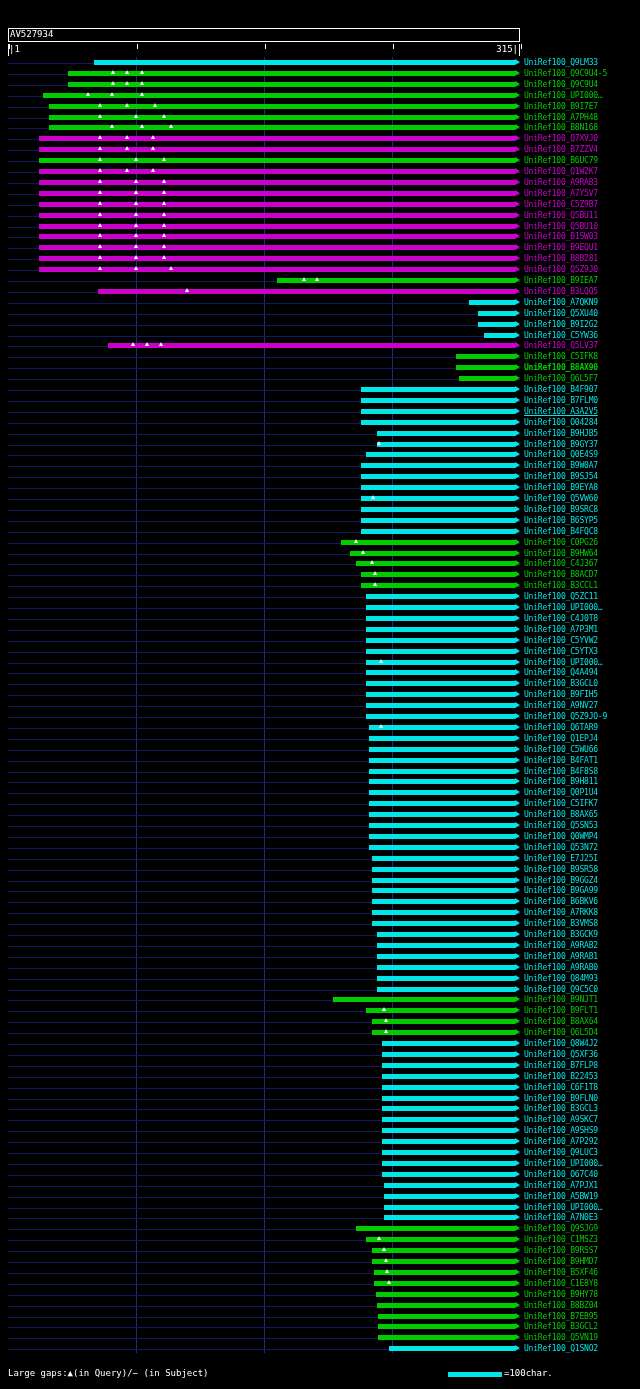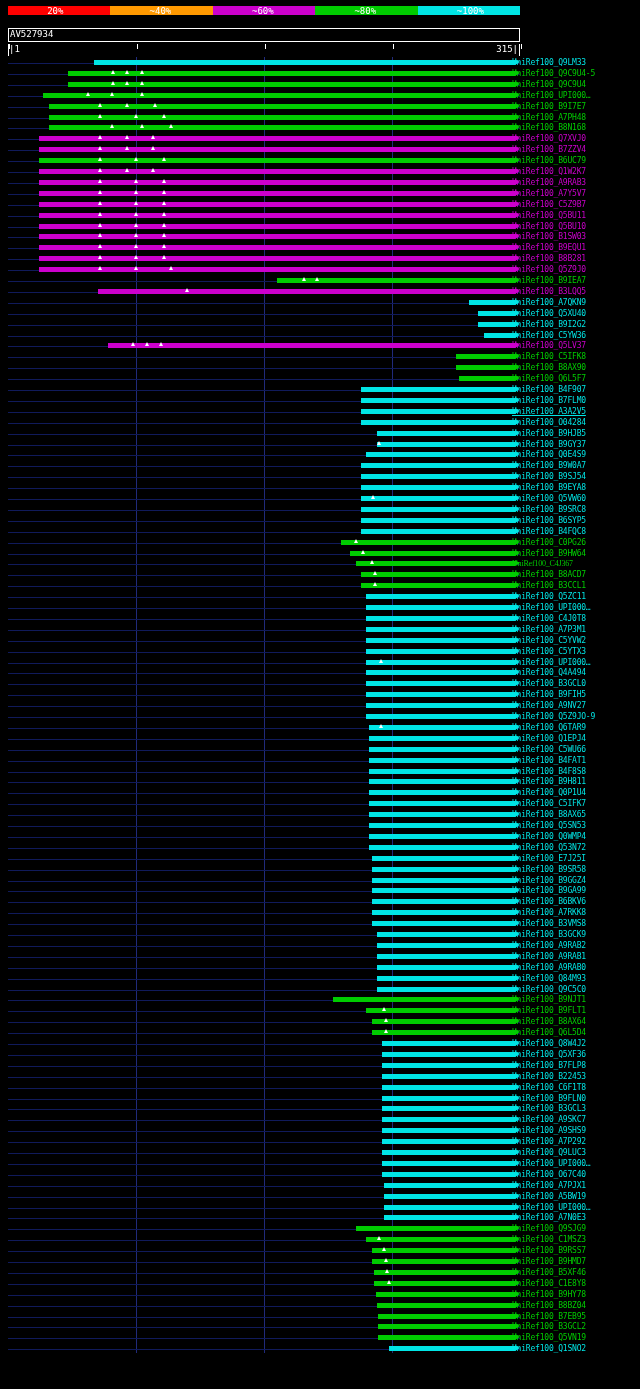--- a/index.html
+++ b/index.html
@@ -23,46 +23,34 @@
   #plot{position:absolute;left:8px;top:57px;width:512px;height:1296px;}
   .vgrid{position:absolute;top:0;bottom:0;width:1px;background:#202a7a;}
   .row{position:absolute;left:0;width:512px;height:9px;}
   .rowline{position:absolute;left:0;top:4px;width:512px;height:1px;background:#101a5a;}
   .bar{position:absolute;top:1px;height:5px;}
   .arrow{position:absolute;top:0px;width:0;height:0;border-top:3.5px solid transparent;border-bottom:3.5px solid transparent;}
   .gapdash{position:absolute;top:3px;height:1px;}
   .gapmark{position:absolute;top:0px;width:0;height:0;border-left:2.5px solid transparent;border-right:2.5px solid transparent;border-bottom:4px solid #fff;}
 
   
-  #labels{position:absolute;left:512px;top:57px;width:116px;height:1296px;}
+  #labels{position:absolute;left:524px;top:57px;width:116px;height:1296px;}
   .lab{position:absolute;left:0;font-size:8px;line-height:8px;white-space:nowrap;letter-spacing:-0.2px;}
 
   
   #footer{position:absolute;left:8px;top:1368px;width:624px;height:14px;}
   #footnote{position:absolute;left:0;top:0;font-size:9px;color:#fff;}
   #scalebar{position:absolute;left:440px;top:4px;width:54px;height:5px;background:#00e5e5;}
   #scaletext{position:absolute;left:496px;top:0;font-size:9px;color:#fff;}
 </style>
 </head>
 <body>
 
 <div id="wrap">
 
-  <div id="legend">
-      <div class="seg" style="left: 0px; width: 102.4px; background: rgb(255, 0, 0);"></div>
-      <div class="lbl" style="left: 39.2px;">20%</div>
-      <div class="seg" style="left: 102.4px; width: 102.4px; background: rgb(255, 153, 0);"></div>
-      <div class="lbl" style="left: 141.6px;">~40%</div>
-      <div class="seg" style="left: 204.8px; width: 102.4px; background: rgb(204, 0, 204);"></div>
-      <div class="lbl" style="left: 244px;">~60%</div>
-      <div class="seg" style="left: 307.2px; width: 102.4px; background: rgb(0, 204, 0);"></div>
-      <div class="lbl" style="left: 346.4px;">~80%</div>
-      <div class="seg" style="left: 409.6px; width: 102.4px; background: rgb(0, 229, 229);"></div>
-      <div class="lbl" style="left: 448.8px;">~100%</div>
-    </div>
 
   <div id="querybox"></div>
   <div id="querylabel">AV527934</div>
   <div id="ruler">
     <div class="rl">|1</div>
     <div class="rr">315|</div>
   <div class="tick" style="left: 0px;"></div>
       <div class="tick" style="left: 128px;"></div>
       <div class="tick" style="left: 256px;"></div>
       <div class="tick" style="left: 384px;"></div>
@@ -774,39 +762,39 @@
       <div class="lab" style="top: 198.2px; color: rgb(204, 0, 204);">UniRef100_B8B281</div>
       <div class="lab" style="top: 209.1px; color: rgb(204, 0, 204);">UniRef100_Q5Z9J0</div>
       <div class="lab" style="top: 220px; color: rgb(0, 204, 0);">UniRef100_B9IEA7</div>
       <div class="lab" style="top: 230.9px; color: rgb(204, 0, 204);">UniRef100_B3LQQ5</div>
       <div class="lab" style="top: 241.8px; color: rgb(0, 229, 229);">UniRef100_A7QKN9</div>
       <div class="lab" style="top: 252.7px; color: rgb(0, 229, 229);">UniRef100_Q5XU40</div>
       <div class="lab" style="top: 263.6px; color: rgb(0, 229, 229);">UniRef100_B9I2G2</div>
       <div class="lab" style="top: 274.5px; color: rgb(0, 229, 229);">UniRef100_C5YW36</div>
       <div class="lab" style="top: 285.4px; color: rgb(204, 0, 204);">UniRef100_Q5LV37</div>
       <div class="lab" style="top: 296.3px; color: rgb(0, 204, 0);">UniRef100_C5IFK8</div>
-      <div class="lab" style="top: 307.2px; color: rgb(0, 204, 0);">UniRef100_B8AX90</div>
+      <div class="lab" style="top: 307.2px; color: rgb(0, 204, 0); font-weight: bold;">UniRef100_B8AX90</div>
       <div class="lab" style="top: 318.1px; color: rgb(0, 204, 0);">UniRef100_Q6L5F7</div>
       <div class="lab" style="top: 329px; color: rgb(0, 229, 229);">UniRef100_B4F907</div>
       <div class="lab" style="top: 339.9px; color: rgb(0, 229, 229);">UniRef100_B7FLM0</div>
       <div class="lab" style="top: 350.8px; color: rgb(0, 229, 229); text-decoration: underline;">UniRef100_A3A2V5</div>
       <div class="lab" style="top: 361.7px; color: rgb(0, 229, 229);">UniRef100_O04284</div>
       <div class="lab" style="top: 372.6px; color: rgb(0, 229, 229);">UniRef100_B9HJB5</div>
       <div class="lab" style="top: 383.5px; color: rgb(0, 229, 229);">UniRef100_B9GY37</div>
       <div class="lab" style="top: 394.4px; color: rgb(0, 229, 229);">UniRef100_Q0E4S9</div>
       <div class="lab" style="top: 405.3px; color: rgb(0, 229, 229);">UniRef100_B9W0A7</div>
       <div class="lab" style="top: 416.2px; color: rgb(0, 229, 229);">UniRef100_B9SJ54</div>
       <div class="lab" style="top: 427.1px; color: rgb(0, 229, 229);">UniRef100_B9EYA8</div>
       <div class="lab" style="top: 438px; color: rgb(0, 229, 229);">UniRef100_Q5VW60</div>
       <div class="lab" style="top: 448.9px; color: rgb(0, 229, 229);">UniRef100_B9SRC8</div>
       <div class="lab" style="top: 459.8px; color: rgb(0, 229, 229);">UniRef100_B6SYP5</div>
       <div class="lab" style="top: 470.7px; color: rgb(0, 229, 229);">UniRef100_B4FQC8</div>
       <div class="lab" style="top: 481.6px; color: rgb(0, 204, 0);">UniRef100_C0PG26</div>
       <div class="lab" style="top: 492.5px; color: rgb(0, 204, 0);">UniRef100_B9HW64</div>
-      <div class="lab" style="top: 503.4px; color: rgb(0, 204, 0); font-family: Liberation Serif, serif;">UniRef100_C4J367</div>
+      <div class="lab" style="top: 503.4px; color: rgb(0, 204, 0);">UniRef100_C4J367</div>
       <div class="lab" style="top: 514.3px; color: rgb(0, 204, 0);">UniRef100_B8ACD7</div>
       <div class="lab" style="top: 525.2px; color: rgb(0, 204, 0);">UniRef100_B3CCL1</div>
       <div class="lab" style="top: 536.1px; color: rgb(0, 229, 229);">UniRef100_Q5ZC11</div>
       <div class="lab" style="top: 547px; color: rgb(0, 229, 229);">UniRef100_UPI000…</div>
       <div class="lab" style="top: 557.9px; color: rgb(0, 229, 229);">UniRef100_C4J0T8</div>
       <div class="lab" style="top: 568.8px; color: rgb(0, 229, 229);">UniRef100_A7P3M1</div>
       <div class="lab" style="top: 579.7px; color: rgb(0, 229, 229);">UniRef100_C5YVW2</div>
       <div class="lab" style="top: 590.6px; color: rgb(0, 229, 229);">UniRef100_C5YTX3</div>
       <div class="lab" style="top: 601.5px; color: rgb(0, 229, 229);">UniRef100_UPI000…</div>
       <div class="lab" style="top: 612.4px; color: rgb(0, 229, 229);">UniRef100_Q4A494</div>
@@ -867,14 +855,19 @@
       <div class="lab" style="top: 1211.9px; color: rgb(0, 204, 0);">UniRef100_B5XF46</div>
       <div class="lab" style="top: 1222.8px; color: rgb(0, 204, 0);">UniRef100_C1E8Y8</div>
       <div class="lab" style="top: 1233.7px; color: rgb(0, 204, 0);">UniRef100_B9HY78</div>
       <div class="lab" style="top: 1244.6px; color: rgb(0, 204, 0);">UniRef100_B8BZ04</div>
       <div class="lab" style="top: 1255.5px; color: rgb(0, 204, 0);">UniRef100_B7EB95</div>
       <div class="lab" style="top: 1266.4px; color: rgb(0, 204, 0);">UniRef100_B3GCL2</div>
       <div class="lab" style="top: 1277.3px; color: rgb(0, 204, 0);">UniRef100_Q5VN19</div>
       <div class="lab" style="top: 1288.2px; color: rgb(0, 229, 229);">UniRef100_Q1SNO2</div>
     </div>
 
+  <div id="footer">
+    <div id="footnote">Large gaps:▲(in Query)/− (in Subject)</div>
+    <div id="scalebar"></div>
+    <div id="scaletext">=100char.</div>
+  </div>
 
 </div>
 
 </body></html>

